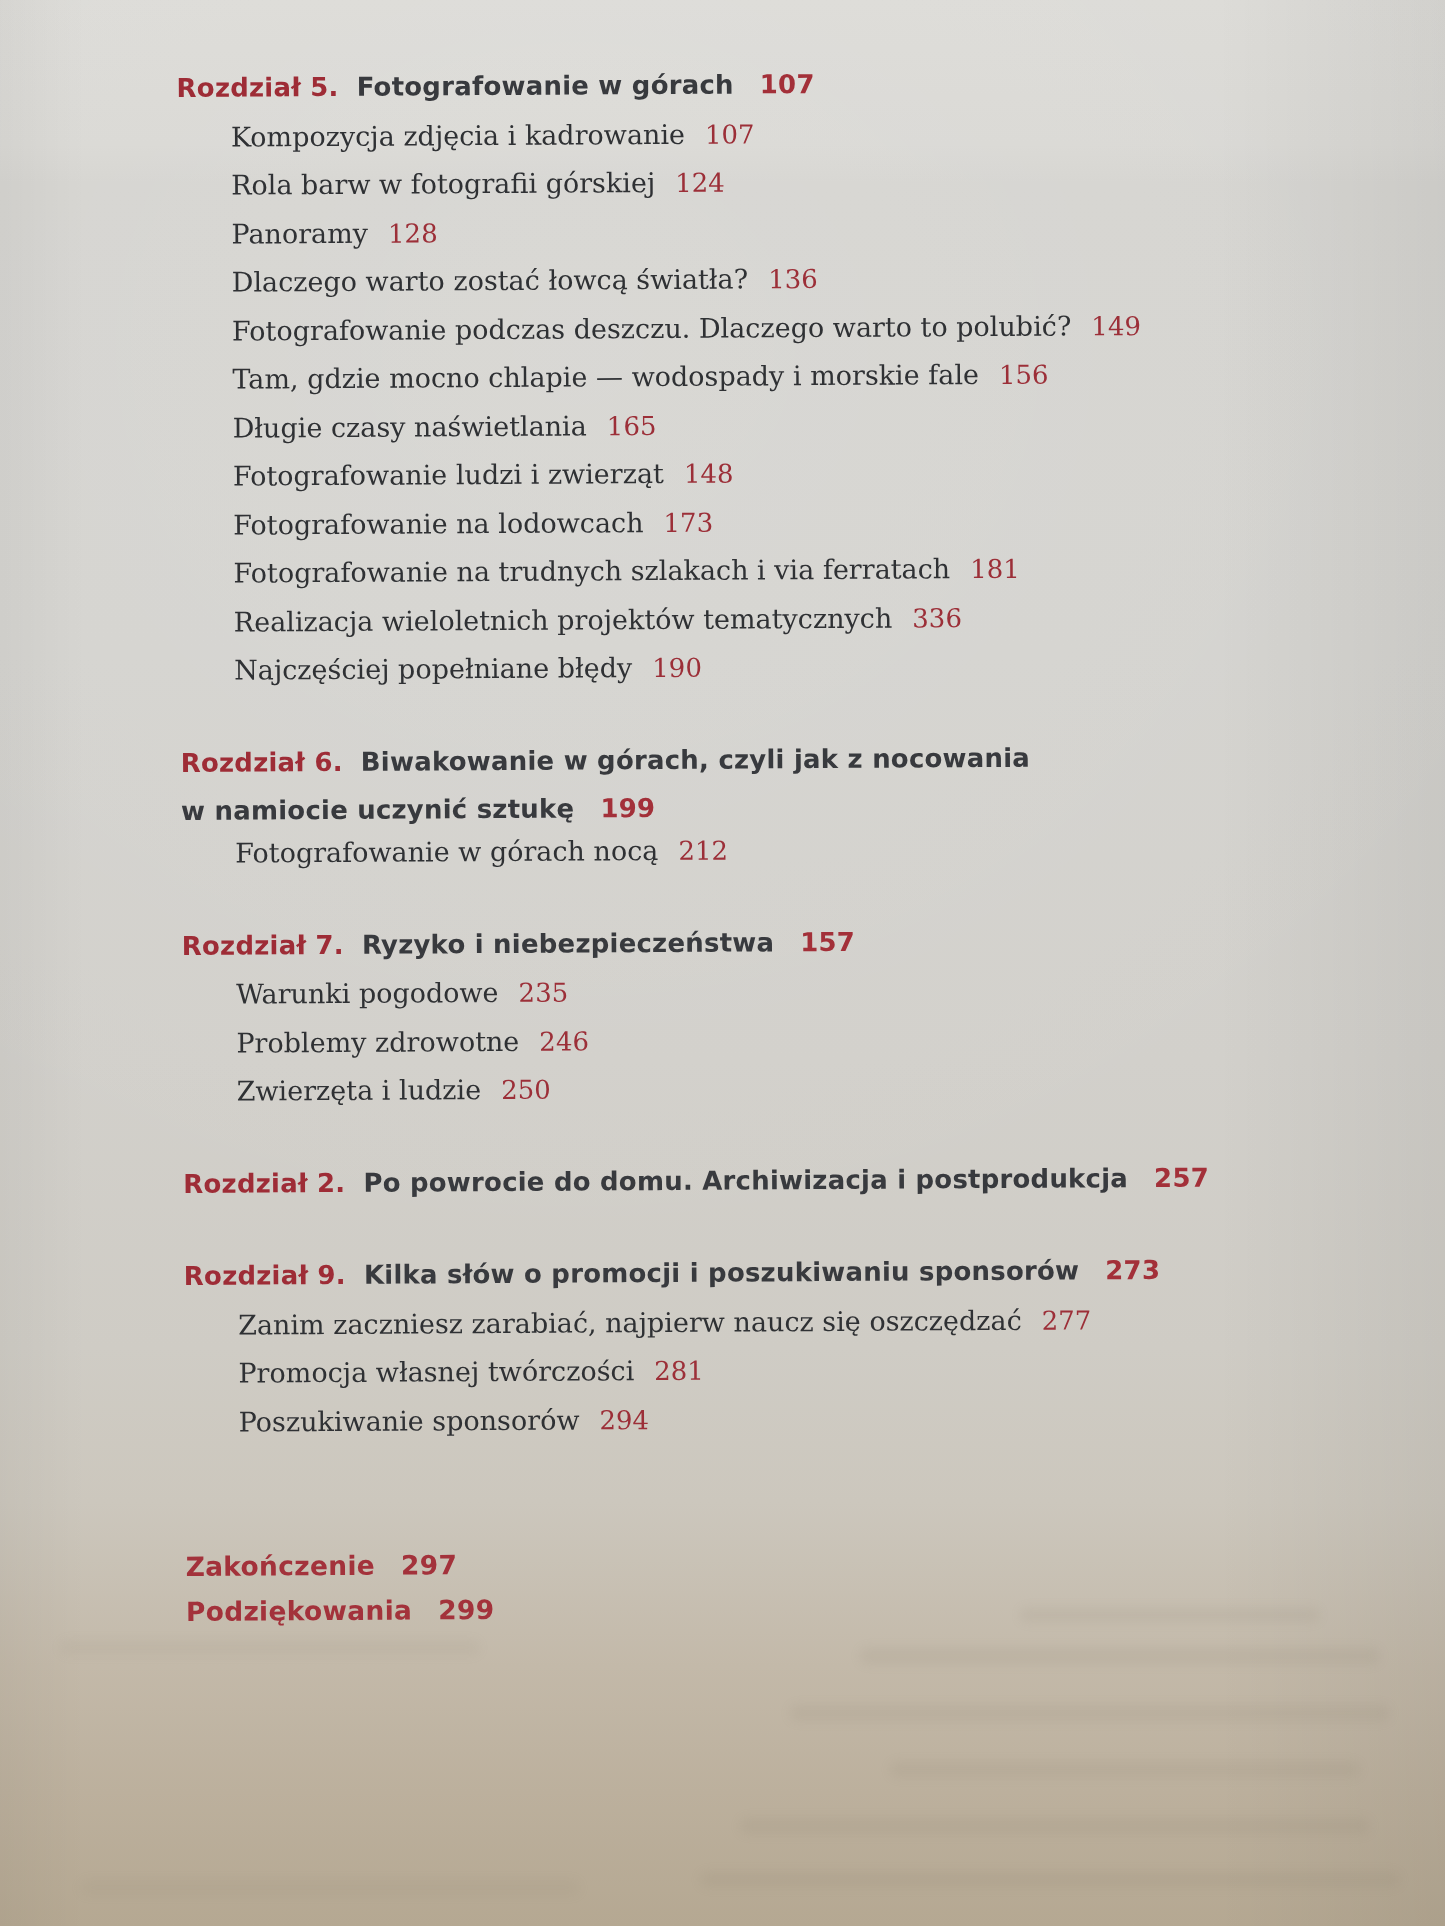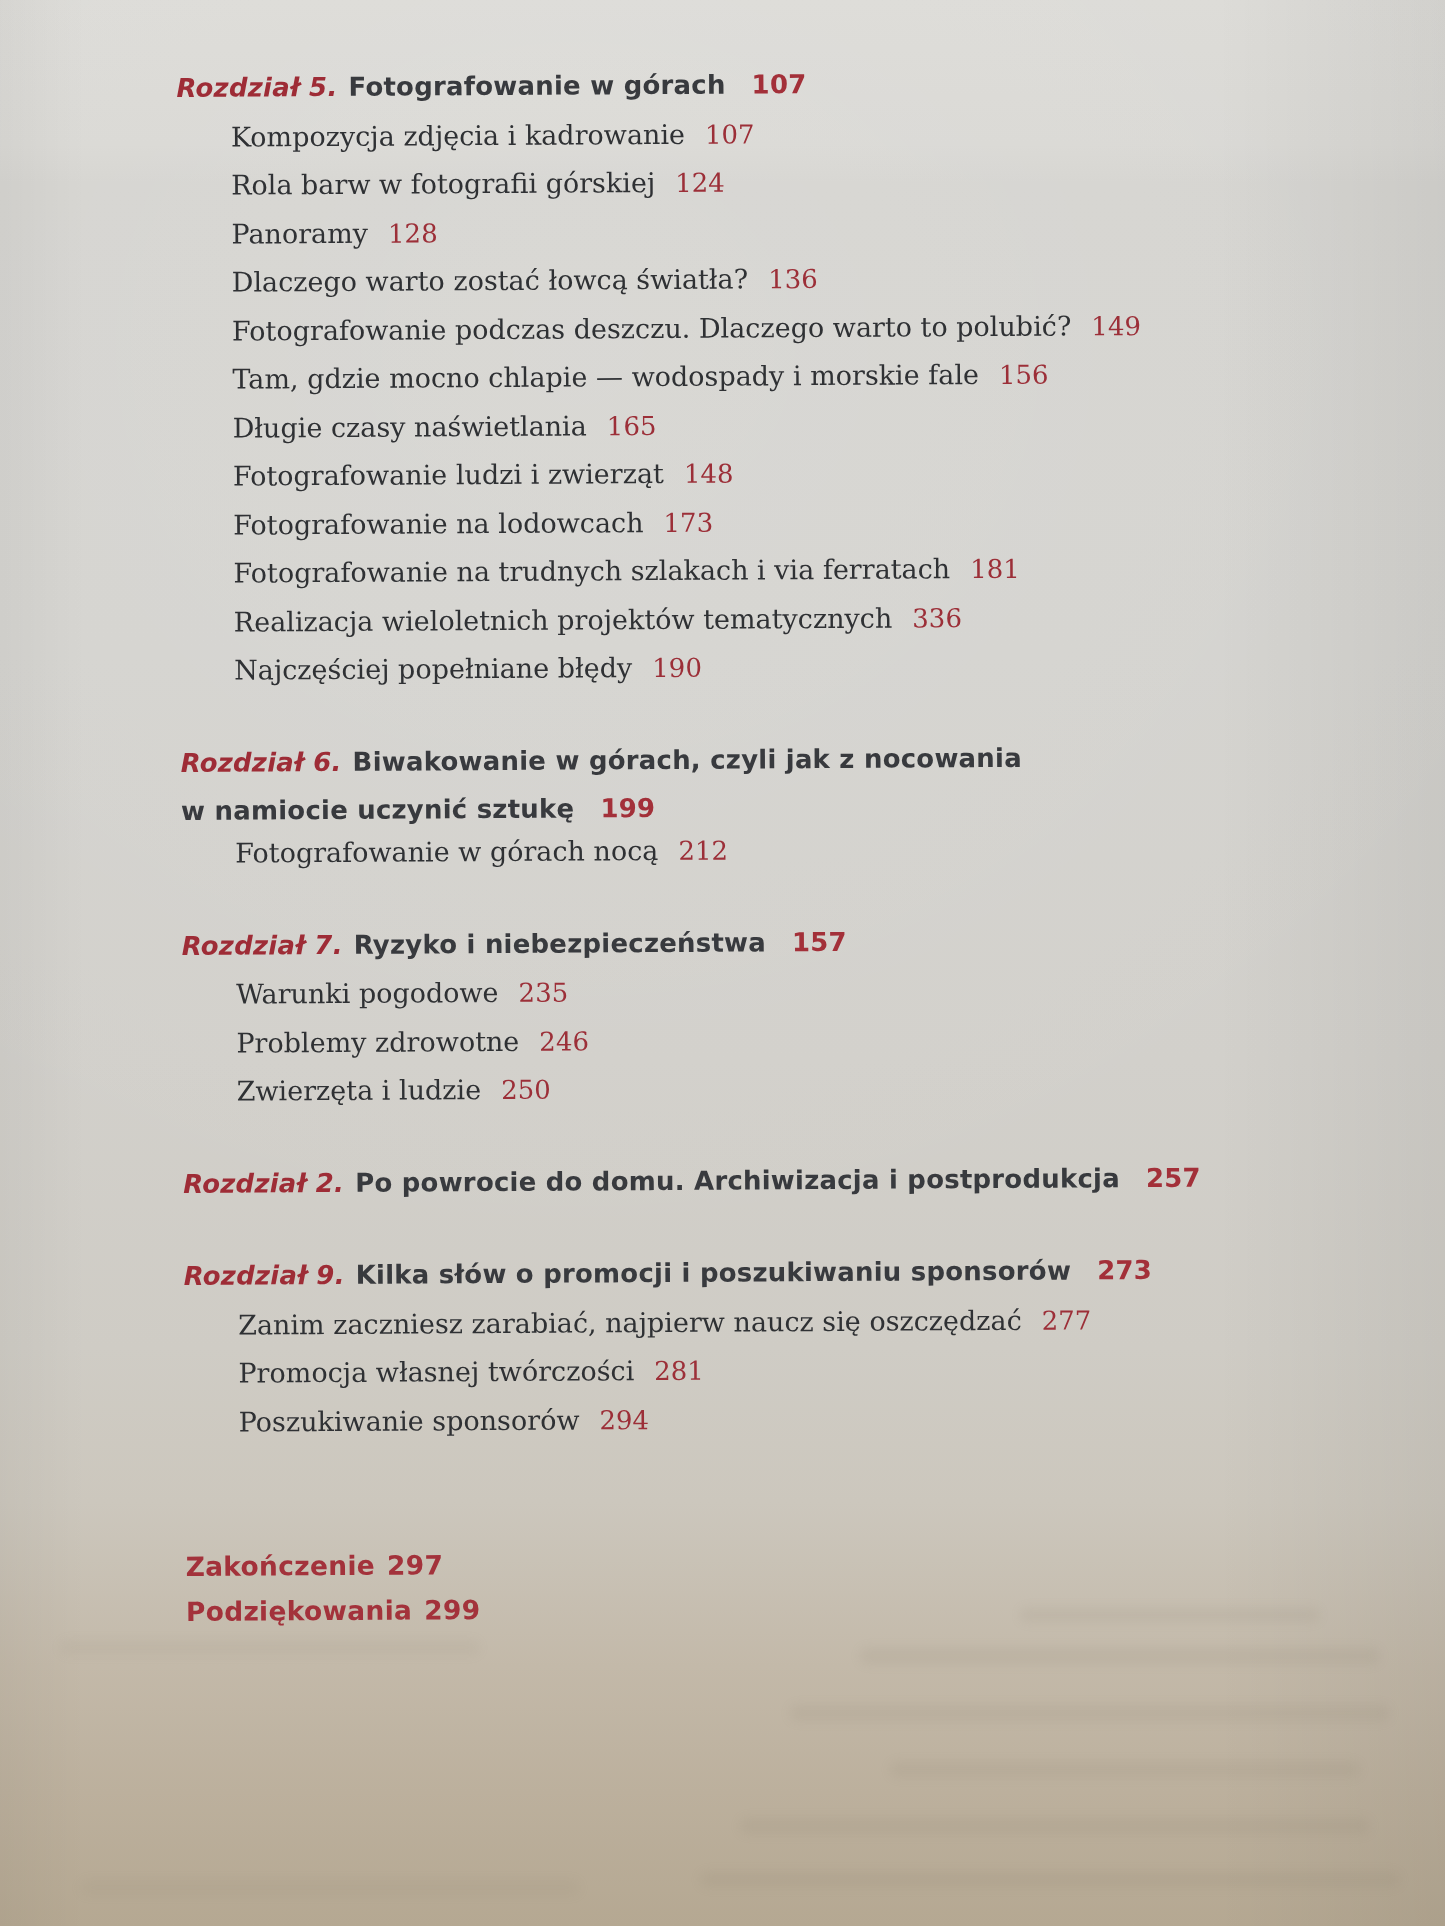--- a/index.html
+++ b/index.html
@@ -24,40 +24,40 @@
   }
   .chapter{margin-top:44px;}
   .chapter.first{margin-top:0;}
   .ch-line{
     display:flex;align-items:baseline;height:48.5px;
     font-family:"DejaVu Sans","Liberation Sans",sans-serif;
     font-weight:bold;font-size:26px;letter-spacing:0.2px;
     color:#383a3e;white-space:nowrap;
   }
   .ch-line.wrap2{height:42px;}
-  .ch-label{color:#9e2c36;margin-right:11px;flex:0 0 auto;font-style:italic;}
+  .ch-label{color:#9e2c36;margin-right:18px;flex:0 0 auto;}
   .ch-page{color:#a33039;margin-left:26px;flex:0 0 auto;}
   .sub-line{
     display:flex;align-items:baseline;height:48.5px;
     padding-left:54px;
     font-family:"DejaVu Serif","Liberation Serif",serif;
     font-size:27px;color:#2f3134;white-space:nowrap;
   }
   .sub-page{
     font-size:26px;color:#9c2f38;margin-left:20px;flex:0 0 auto;
     font-family:"DejaVu Serif","Liberation Serif",serif;
   }
   .end-block{margin-top:96px;}
   .end-line{
     display:flex;align-items:baseline;height:45px;
     font-family:"DejaVu Sans","Liberation Sans",sans-serif;
     font-weight:bold;font-size:26.5px;letter-spacing:0.3px;
     color:#a3323b;white-space:nowrap;
   }
-  .end-page{margin-left:12px;}
+  .end-page{margin-left:26px;}
   
   .ghosts{position:absolute;left:0;top:0;width:100%;height:100%;pointer-events:none;}
   .ghost{
     position:absolute;background:#7d7361;opacity:0.10;
     filter:blur(6px);border-radius:6px;
   }
   .ghost.light{opacity:0.07;}
 </style>
 </head>
 <body>

